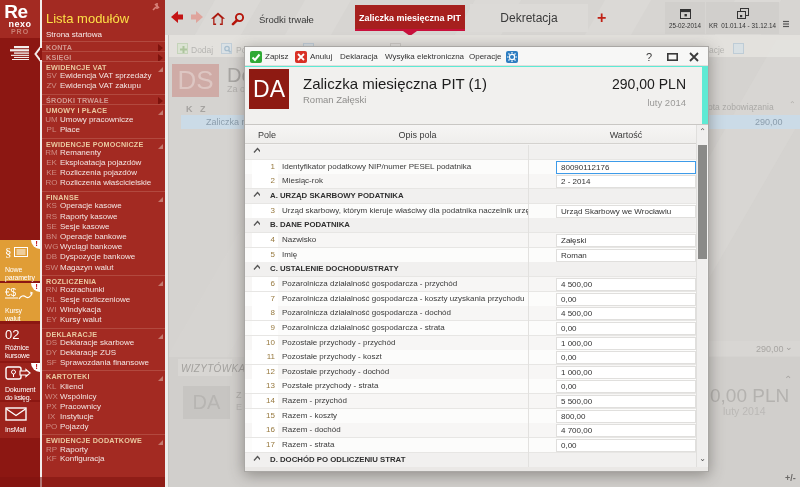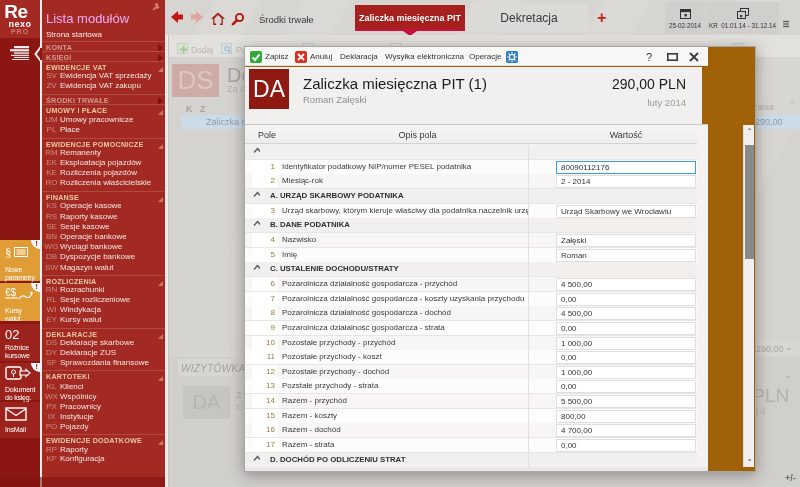--- a/index.html
+++ b/index.html
@@ -21,35 +21,35 @@
 #striptop { left:0; top:0; width:40px; height:38px; background:#a32a22; }
 #vline { left:40px; top:0; width:2px; height:487px; background:#f3eeec; }
 .badge { left:0; width:40px; color:#fff; text-align:left; padding-left:5px; }
 .badge.orange { background:#e09d36; }
 .badge.red { background:#9c231c; }
 .badge .num { font-size:13px; line-height:15px; font-weight:normal; }
 .badge .cap { font-size:7px; line-height:7.5px; letter-spacing:-0.2px; }
 .warntri { position:absolute; right:0; top:0; width:9px; height:9px; background:#fff; border-radius:0 0 0 100%; color:#c4161c; font-size:8px; font-weight:bold; text-align:center; line-height:8px; padding-left:2px; }
 
 #panel { left:42px; top:0; width:123px; height:487px; background:#a32a22; overflow:hidden; }
-#panel .title { position:absolute; left:4px; top:11px; font-size:13px; color:#f0abfc; }
+#panel .title { position:absolute; left:4px; top:11px; font-size:13px; color:#fde047; }
 .mi { position:absolute; left:0; width:123px; height:11px; white-space:nowrap; }
 .mi .code { position:absolute; left:2px; width:15px; text-align:center; font-size:8px; color:#ce8b82; }
 .mi .nm { position:absolute; left:18px; font-size:8px; color:#f3e6e3; }
 .mi .nm0 { position:absolute; left:4px; font-size:8px; color:#f6ebe9; }
 .msec { position:absolute; left:0; width:123px; height:11px; border-top:1px solid #b2493f; }
 .msec .t { position:absolute; left:4px; top:1px; font-size:7.2px; font-weight:bold; letter-spacing:.2px; }
 .msec.coll .t { color:#d29a91; }
 .msec.exp .t { color:#e9c8a0; }
 .msec .arr-r { position:absolute; right:2px; top:2px; width:0; height:0; border-top:4px solid transparent; border-bottom:4px solid transparent; border-left:5px solid #7d130d; }
 .msec .arr-c { position:absolute; right:2px; top:5px; width:0; height:0; border-left:5px solid transparent; border-bottom:5px solid #c47a6f; }
 
 .fade { opacity:.5; }
 
-#dlg { left:244px; top:46px; width:512px; height:426px; background:#a16207; border:1px solid #a9a7a4; box-shadow:0 3px 14px rgba(60,55,50,.45); }
+#dlg { left:244px; top:46px; width:465px; height:426px; background:#5eead4; border:1px solid #a9a7a4; box-shadow:0 3px 14px rgba(60,55,50,.45); }
 #dlgbar { position:absolute; left:0; top:0; width:463px; height:19px; background:#f7f7f6; border-bottom:1px solid #e0dfdd; }
 .tbtxt { position:absolute; top:5px; font-size:8px; color:#333; }
 #dlghead { position:absolute; left:0; top:20px; width:457px; height:57px; background:#f1f0ee; }
 #dlghead .da { position:absolute; left:4px; top:2px; width:40px; height:40px; background:#8e1a12; color:#fff; font-size:23px; text-align:center; line-height:40px; letter-spacing:0px; }
 #dlghead .ttl { position:absolute; left:58px; top:8px; font-size:15px; color:#1c1c1c; }
 #dlghead .sub { position:absolute; left:58px; top:27px; font-size:9.5px; color:#8f8e8c; }
 #dlghead .amt { position:absolute; right:16px; top:9px; font-size:14px; color:#1c1c1c; }
 #dlghead .per { position:absolute; right:16px; top:30px; font-size:9.5px; color:#9b9a98; }
 
 #tbl { position:absolute; left:0; top:77px; width:463px; height:343px; border-top:1px solid #c9c7c4; background:#f4f3f2; }

